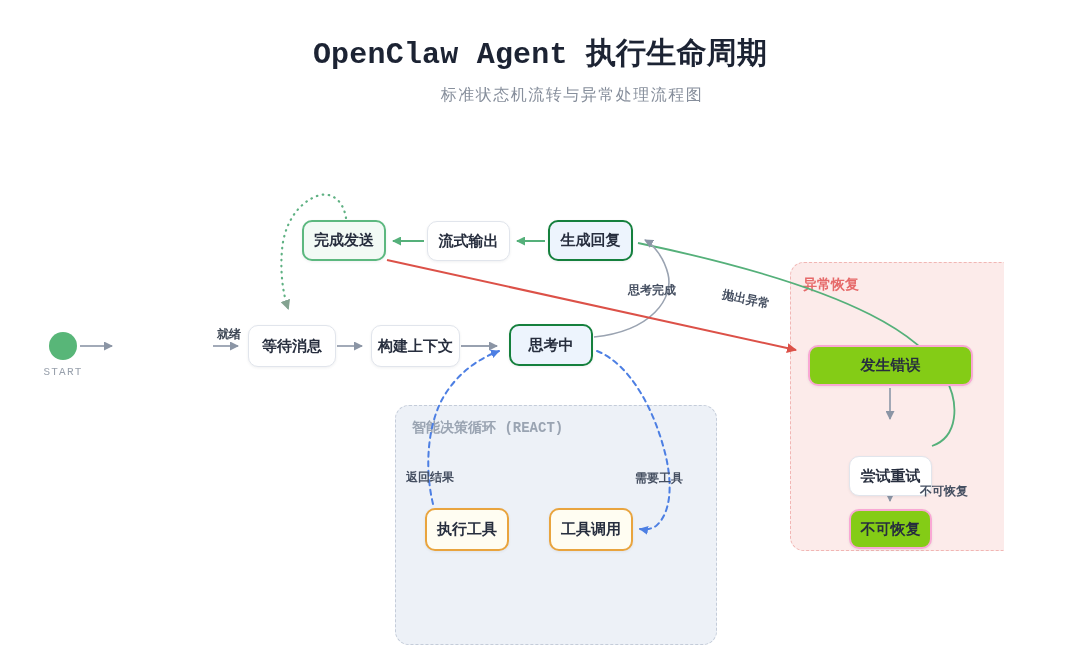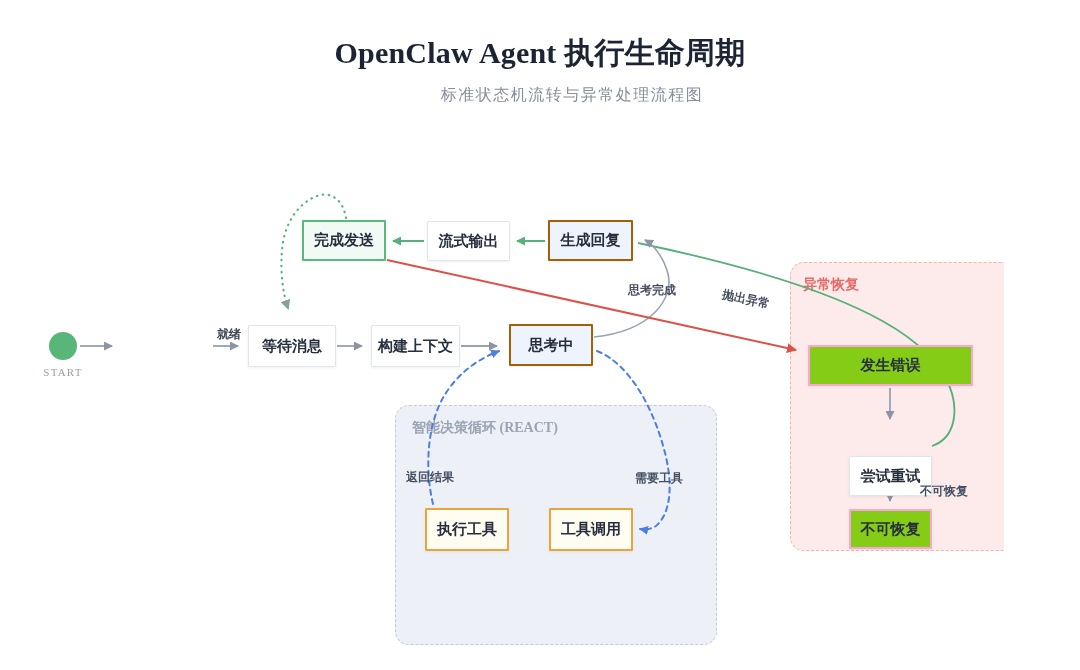--- a/index.html
+++ b/index.html
@@ -1,18 +1,18 @@
 <!DOCTYPE html>
 <html><head>
 <meta charset="utf-8">
 <style>
   html,body{margin:0;padding:0;background:#ffffff;}
   .stage{
     position:relative;width:1004px;height:670px;overflow:hidden;background:#ffffff;
-    font-family:Liberation Serif, serif;
+    font-family:Liberation Mono, monospace;
   }
   .title{
     position:absolute;left:0;top:33px;width:1080px;text-align:center;
     font-size:30px;font-weight:700;color:#1c2333;letter-spacing:.2px;
   }
   .subtitle{
     position:absolute;left:0;top:85px;width:1080px;text-align:center;
     font-size:16px;font-weight:400;color:#878f9c;letter-spacing:1.5px;margin-left:32px;
   }
   .group{position:absolute;border-radius:14px;z-index:0;}
@@ -23,26 +23,26 @@
   .group-recovery{
     left:790px;top:262px;width:223px;height:287px;
     background:#fcebea;border:1.5px dashed #f1b6b4;
   }
   .group-label{position:absolute;font-size:14px;font-weight:700;white-space:nowrap;}
   .group-react .group-label{left:16px;top:13px;color:#9aa4b2;}
   .group-recovery .group-label{left:12px;top:13px;color:#e66a6a;}
   svg.edges{position:absolute;left:0;top:0;z-index:1;}
   .node{
     position:absolute;z-index:2;display:flex;align-items:center;justify-content:center;
-    border-radius:1px;font-size:15px;font-weight:700;color:#272e3e;
+    border-radius:10px;font-size:15px;font-weight:700;color:#272e3e;
     background:#ffffff;border:1px solid #e1e5ec;box-shadow:0 1px 3px rgba(30,40,60,.07);
     white-space:nowrap;box-sizing:border-box;
   }
   .node.green{border:2px solid #5cb87f;background:#f2faf5;}
-  .node.blue{border:2px solid #a16207;background:#edf4fd;}
+  .node.blue{border:2px solid #15803d;background:#edf4fd;}
   .node.yellow{border:2px solid #e9a43e;background:#fffdf2;}
   .node.red{border:2px solid #f9a8d4;background:#84cc16;}
   .start-dot{
     position:absolute;left:49px;top:332px;width:28px;height:28px;border-radius:50%;
     background:#58b678;z-index:2;
   }
   .start-label{
     position:absolute;left:28px;top:366px;width:70px;text-align:center;z-index:2;
     font-size:11px;font-weight:500;color:#98a0ac;letter-spacing:1.2px;
   }

